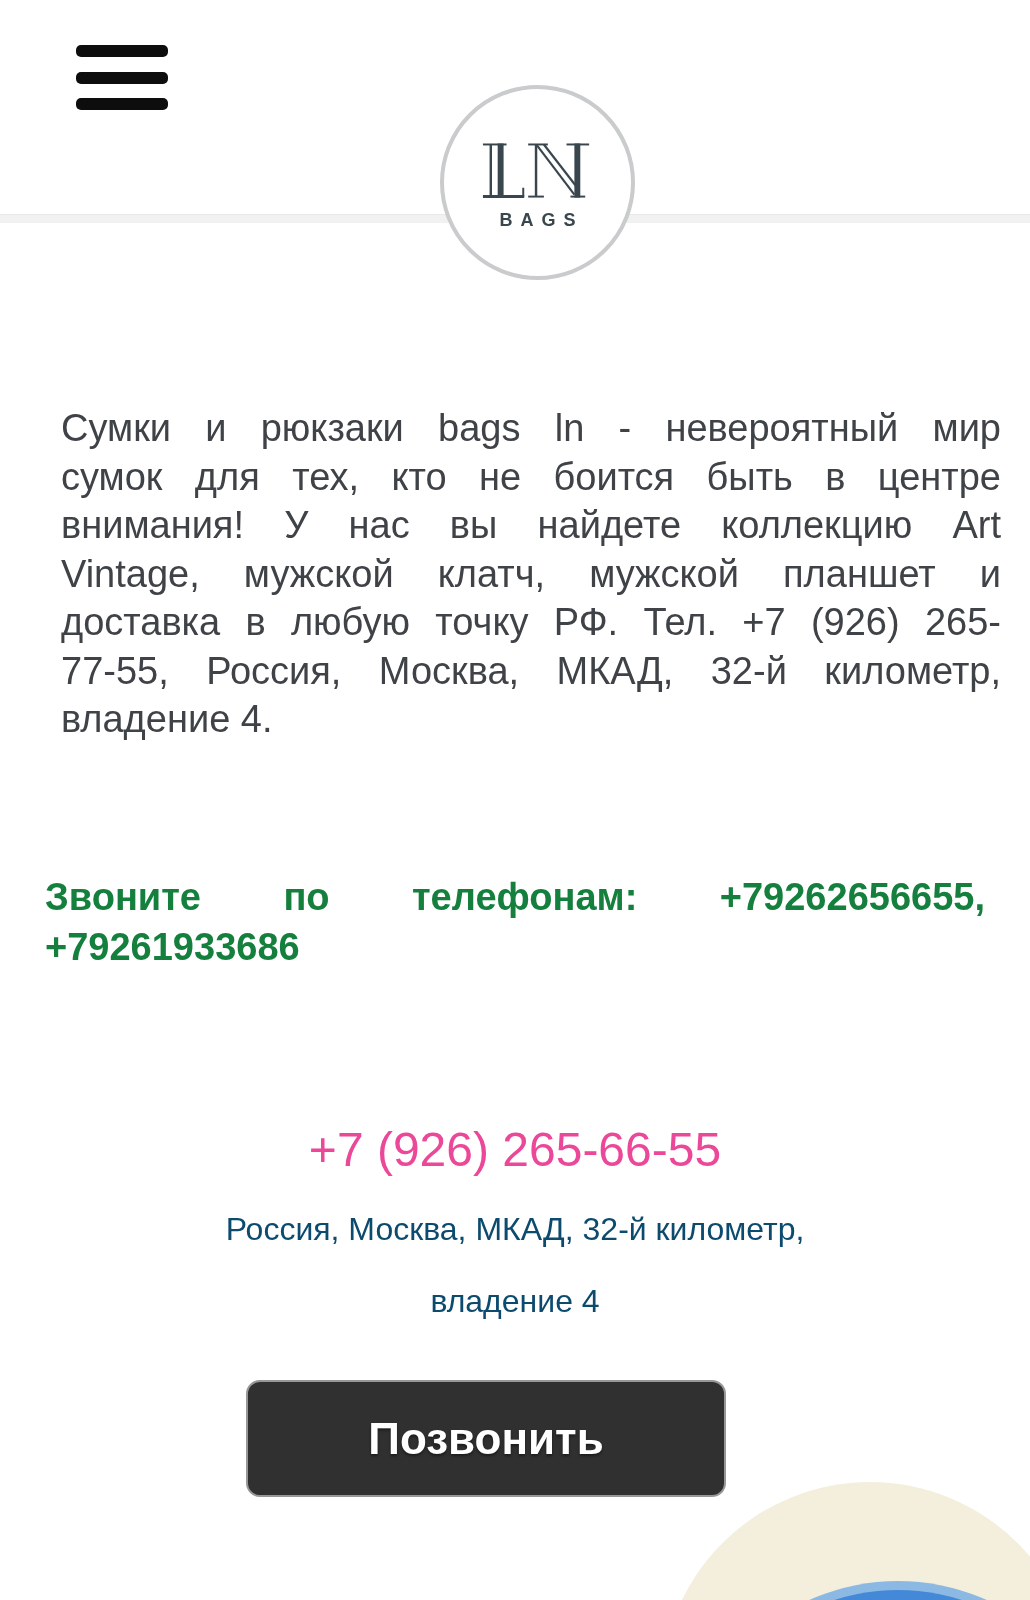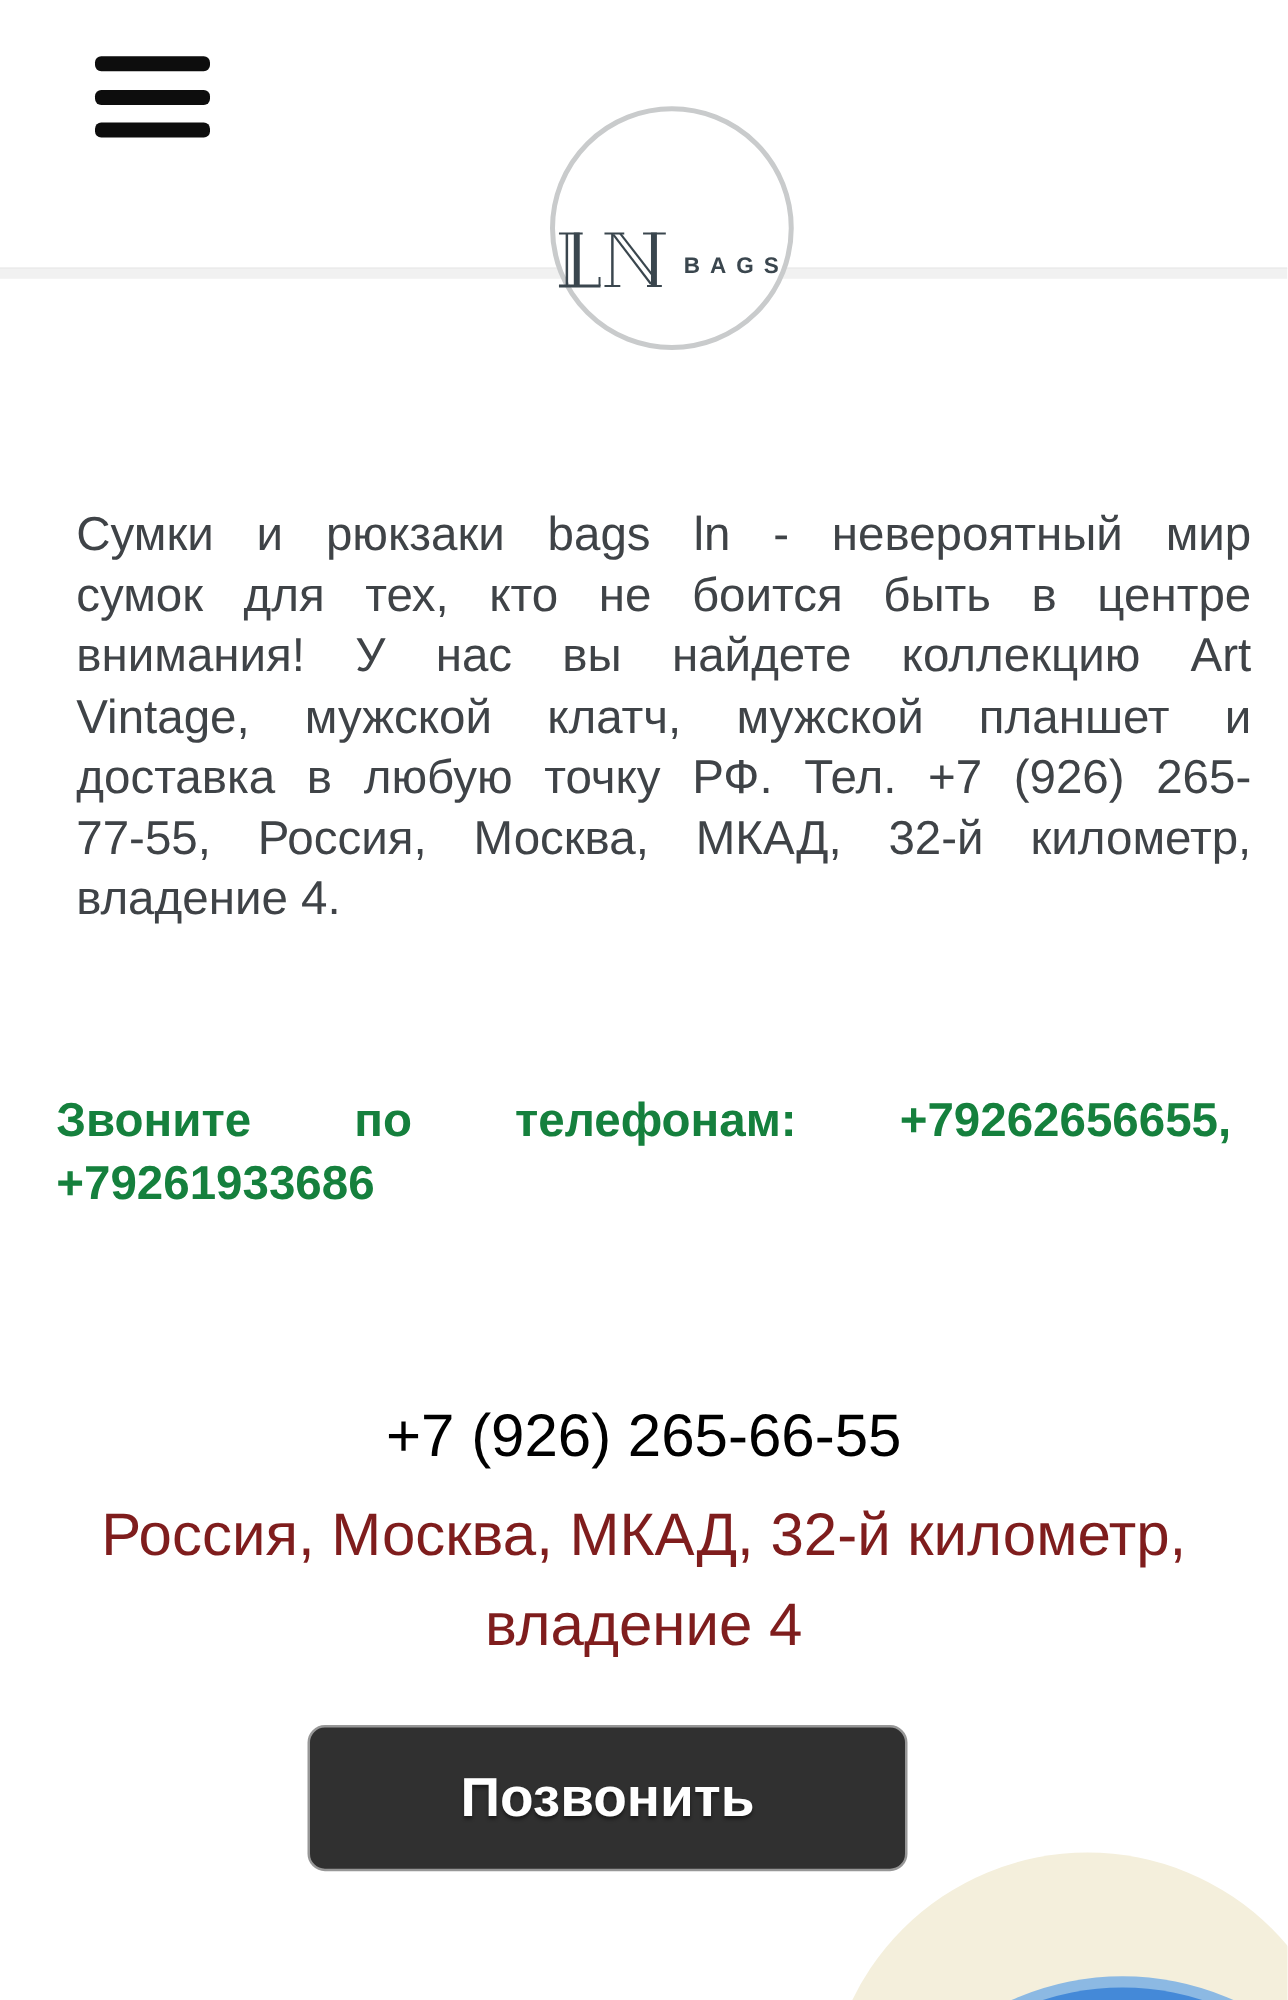--- a/index.html
+++ b/index.html
@@ -8,39 +8,39 @@
   .page{position:relative;width:1030px;height:1600px;background:#ffffff;overflow:hidden;}
 
   
   .hamburger{position:absolute;left:76px;top:45px;width:92px;height:65px;
              display:flex;flex-direction:column;justify-content:space-between;cursor:pointer;}
   .hamburger .bar{height:12px;background:#0d0d0d;border-radius:5px;}
   .divider{position:absolute;left:0;top:214px;width:1030px;height:8px;background:#f1f1f1;
            border-top:1px solid #e9e9e9;}
   .logo-circle{position:absolute;left:440px;top:85px;width:195px;height:195px;background:#ffffff;
                border:4px solid #c9cbcc;border-radius:50%;box-sizing:border-box;z-index:2;
-               display:flex;flex-direction:row;align-items:center;padding-top:52px;cursor:pointer;}
+               display:flex;flex-direction:column;align-items:center;padding-top:52px;cursor:pointer;}
   .logo-caption{margin-top:7px;font-size:18px;font-weight:bold;letter-spacing:8px;
                 padding-left:8px;color:#3a464e;}
 
   
   .about{position:absolute;left:61px;top:404px;width:940px;color:#3f4347;
          font-size:38px;line-height:48.5px;}
   .jline{text-align:justify;text-align-last:justify;white-space:nowrap;}
   .jline.last{text-align-last:left;}
 
   
   .phones-bold{position:absolute;left:45px;top:872px;width:940px;color:#15803d;
                font-size:38px;font-weight:bold;line-height:50px;}
 
   
   .phone-gray{position:absolute;left:0;top:1122px;width:1030px;text-align:center;
-              color:#000000;font-size:48px;font-weight:300;cursor:pointer;}
+              color:#ec4899;font-size:48px;font-weight:300;cursor:pointer;}
   .address{position:absolute;left:0;top:1193px;width:1030px;text-align:center;
-           color:#7f1d1d;font-size:48px;font-weight:300;line-height:72px;}
+           color:#0c4a6e;font-size:32px;font-weight:300;line-height:72px;}
 
   
   .call-button{position:absolute;left:246px;top:1380px;width:480px;height:117px;
                background:#303030;border:2px solid #979797;border-radius:14px;
                box-sizing:border-box;display:flex;align-items:center;justify-content:center;
                cursor:pointer;font-family:"Liberation Sans", sans-serif;}
   .call-button span{color:#ffffff;font-size:44px;font-weight:bold;
                     text-shadow:0 2px 3px rgba(0,0,0,0.45);}
 
   

